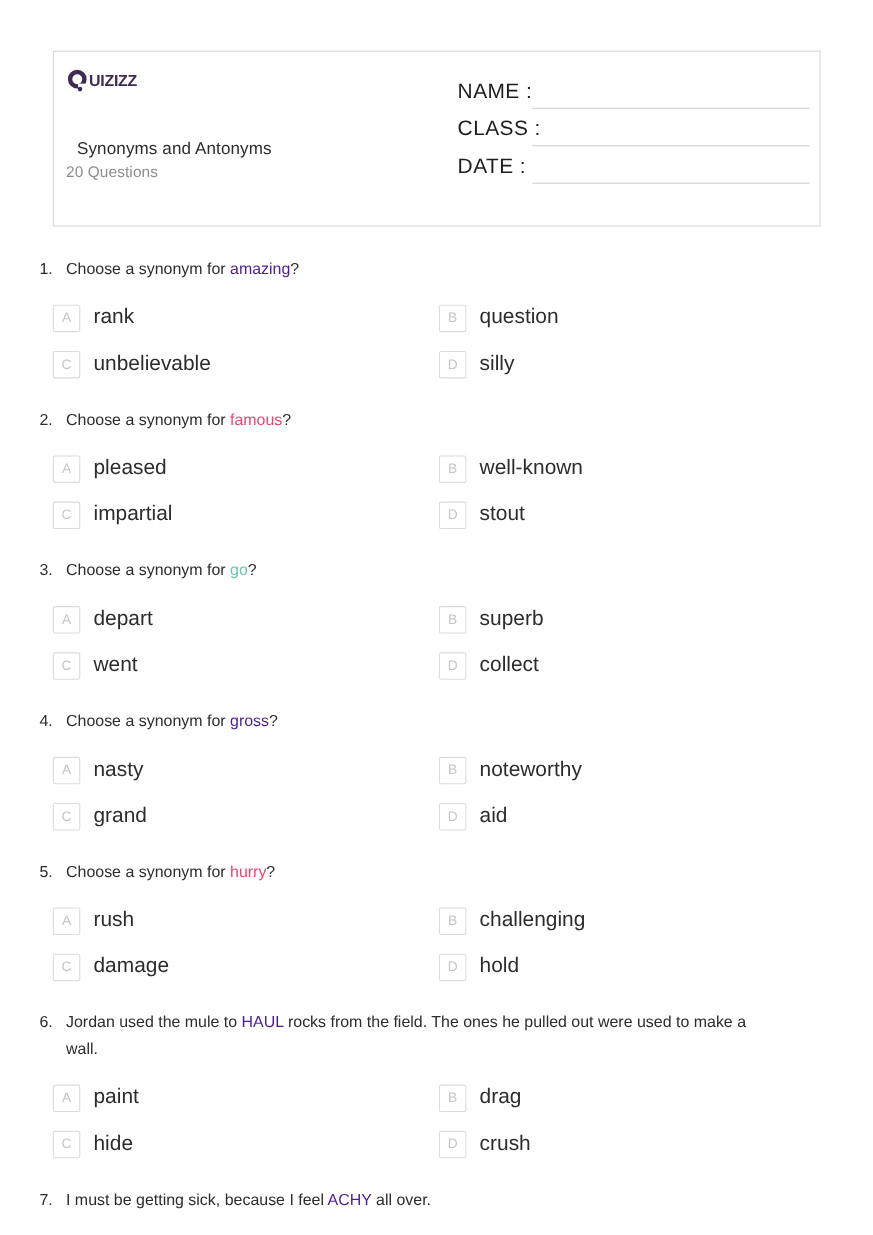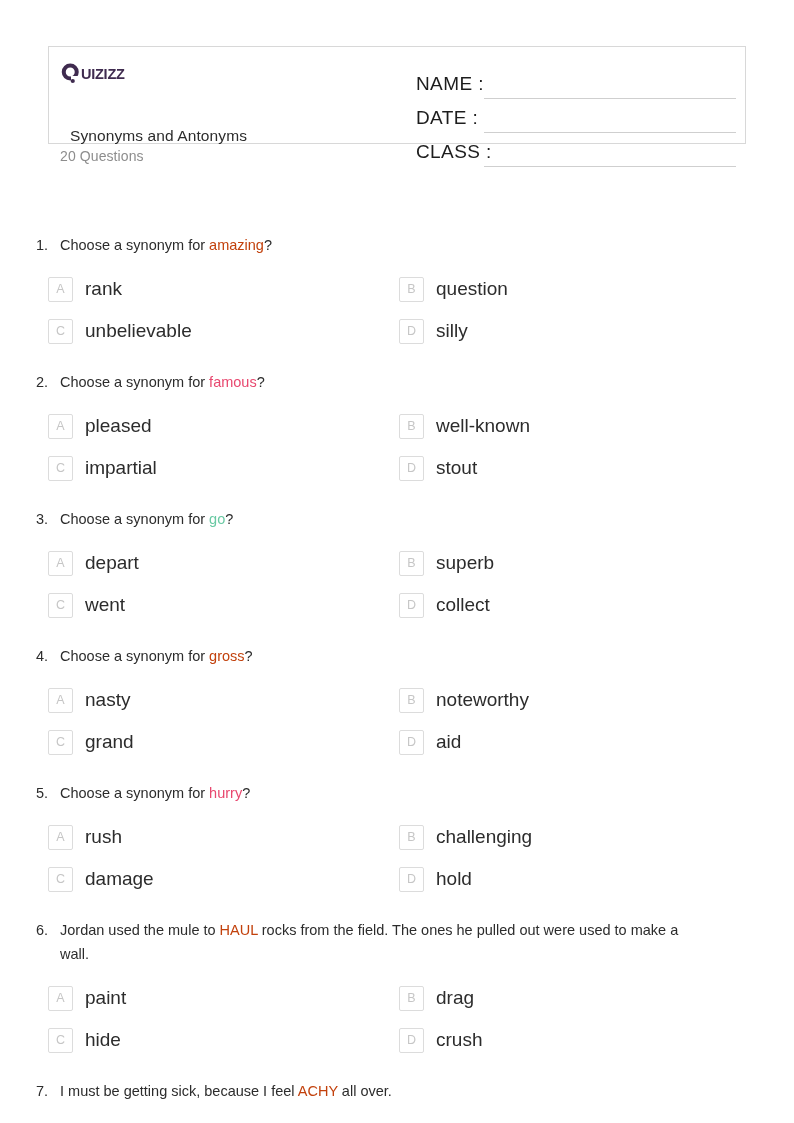--- a/index.html
+++ b/index.html
@@ -15,21 +15,21 @@
     width: 794px;
     height: 1123px;
     overflow: hidden;
     background: #fff;
   }
 
   
   .header-card {
     position: absolute;
     left: 48px; top: 46px;
-    width: 698px; height: 98px;
+    width: 698px; height: 160px;
     border: 1px solid #d8d8d8;
     background: #fff;
   }
   .header-left {
     position: absolute;
     left: 11px; top: 0;
     width: 350px; height: 100%;
   }
   .logo {
     position: absolute;
@@ -109,21 +109,21 @@
     line-height: 24px;
     flex: none;
   }
   .q-text {
     font-size: 14.5px;
     color: #2c2c2c;
     line-height: 24px;
     max-width: 645px;
   }
   .hl { }
-  .hl-blue  { color: #c2410c; }
+  .hl-blue  { color: #4c1d95; }
   .hl-pink  { color: #e8486f; }
   .hl-green { color: #69c9a3; }
 
   .options {
     display: grid;
     grid-template-columns: 351px 1fr;
     grid-row-gap: 0px;
     margin-top: 11px;
     padding-left: 48px;
     padding-right: 48px;
@@ -174,27 +174,27 @@
       <div class="quiz-title">Synonyms and Antonyms</div>
       <div class="quiz-subtitle">20 Questions</div>
     </div>
 
     <div class="header-right">
       <div class="field-row">
         <span class="field-label name">NAME :</span>
         <span class="field-line"></span>
       </div>
       <div class="field-row">
+        <span class="field-label class">CLASS :</span>
+        <span class="field-line"></span>
+      </div>
+      <div class="field-row">
         <span class="field-label date">DATE  :</span>
         <span class="field-line"></span>
       </div>
-      <div class="field-row">
-        <span class="field-label class">CLASS :</span>
-        <span class="field-line"></span>
-      </div>
     </div>
 
   </div>
 
   <div class="questions" id="question-list">
       <div class="question">
         <div class="q-head">
           <div class="q-num">1.</div>
           <div class="q-text"><span>Choose a synonym for </span><span class="hl hl-blue">amazing</span><span>?</span></div>
         </div>

